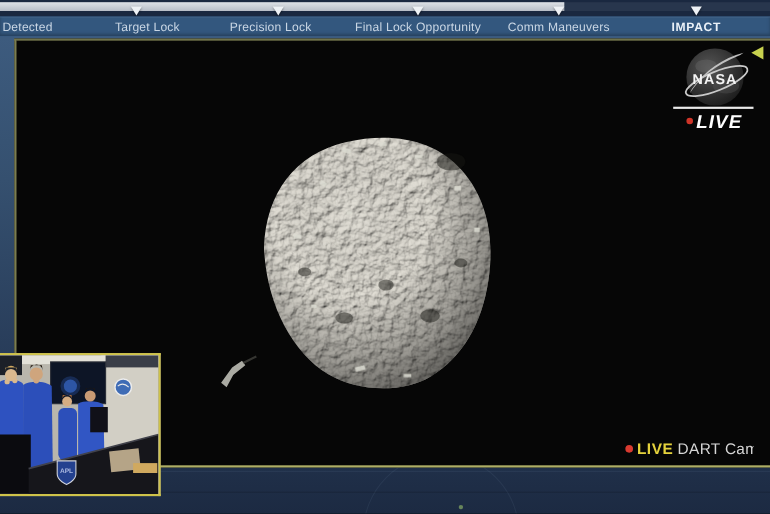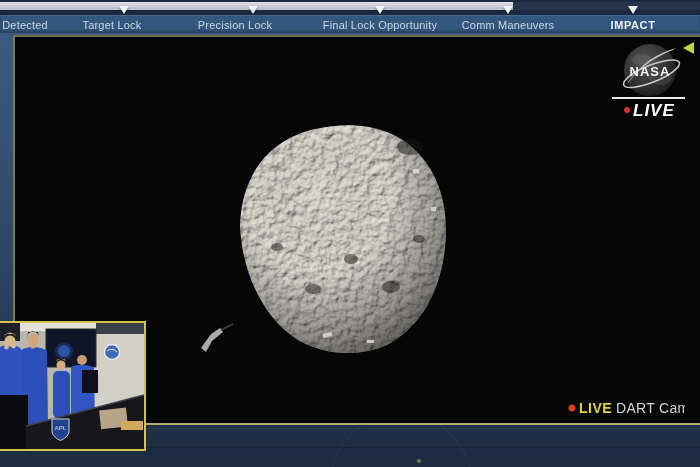--- a/index.html
+++ b/index.html
@@ -52,22 +52,22 @@
     <div class="fill"></div>
     <div class="tri" style="left:124px"></div>
     <div class="tri" style="left:253px"></div>
     <div class="tri" style="left:380px"></div>
     <div class="tri" style="left:508px"></div>
     <div class="tri" style="left:633px"></div>
   </div>
 
   <div class="labelrow">
     <span class="ms" style="left:25px">Detected</span>
-    <span class="ms" style="left:112px">Target Lock</span>
-    <span class="ms" style="left:235px">Precision Lock</span>
+    <span class="ms" style="left:134px">Target Lock</span>
+    <span class="ms" style="left:246px">Precision Lock</span>
     <span class="ms" style="left:380px">Final Lock Opportunity</span>
     <span class="ms" style="left:508px">Comm Maneuvers</span>
     <span class="ms impact" style="left:633px">IMPACT</span>
   </div>
 
   <div class="deco-circle"></div>
   <div class="deco-line1"></div>
   <div class="deco-line2"></div>
   <div class="deco-dot"></div>
 

